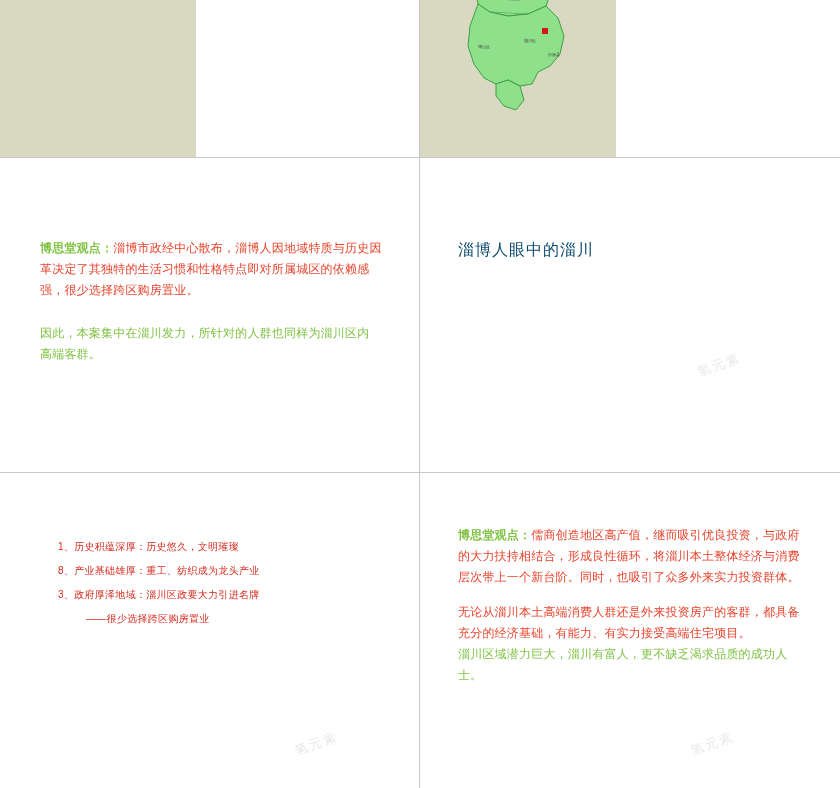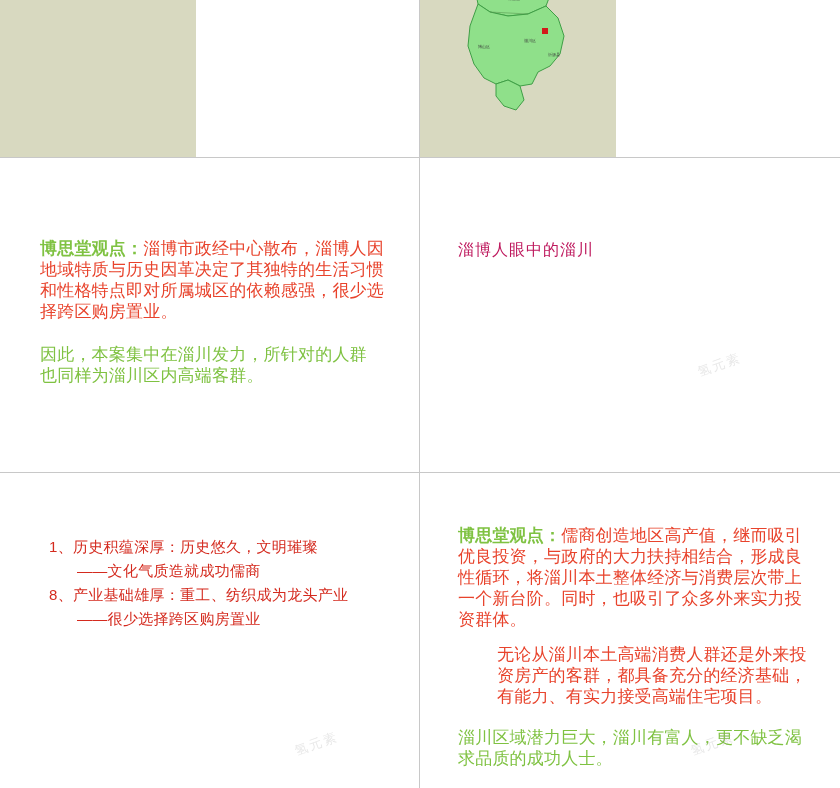--- a/index.html
+++ b/index.html
@@ -61,67 +61,67 @@
     width: 6px;
     height: 6px;
     background: #d21a1a;
   }
 
   
   .red  { color: #e8432c; }
   .grn  { color: #7fc242; }
 
   .para {
-    font-size: 17px;
+    font-size: 12px;
     line-height: 21px;
     letter-spacing: 0.2px;
   }
 
   .ml-block {
     position: absolute;
     left: 40px;
     top: 80px;
     width: 345px;
   }
   .ml-block .lead { font-weight: bold; }
   .ml-p1 { margin: 0 0 0 0; }
   .ml-p2 { margin: 22px 8px 0 0; }
 
   .mr-title {
     position: absolute;
     left: 38px;
     top: 82px;
     font-size: 16px;
-    color: #be185d;
+    color: #0c4a6e;
     letter-spacing: 1px;
   }
 
   .bl-list {
     position: absolute;
-    left: 49px;
+    left: 58px;
     top: 62px;
     width: 330px;
     color: #d42a1e;
-    font-size: 15px;
+    font-size: 10px;
     line-height: 24px;
     letter-spacing: 0.3px;
   }
   .bl-list .item { white-space: nowrap; }
   .bl-list .sub  { padding-left: 28px; white-space: nowrap; }
 
   .br-block {
     position: absolute;
     left: 38px;
     top: 52px;
     width: 350px;
   }
   .br-block .lead { font-weight: bold; }
   .br-p { margin: 0; }
-  .br-p2 { margin-top: 14px; margin-left: 39px; }
-  .br-p3 { margin-top: 20px; }
+  .br-p2 { margin-top: 14px; }
+  .br-p3 { }
 
   
   .wm {
     position: absolute;
     color: rgba(150,150,150,0.22);
     font-size: 13px;
     letter-spacing: 2px;
     transform: rotate(-20deg);
     user-select: none;
     pointer-events: none;
@@ -184,22 +184,22 @@
     </div>
   </div>
 
   <div class="slide mr">
     <div class="mr-title">淄博人眼中的淄川</div>
   </div>
 
   <div class="slide bl">
     <div class="bl-list">
       <div class="item">1、历史积蕴深厚：历史悠久，文明璀璨</div>
-      <div class="sub">——文化气质造就成功儒商</div>
       <div class="item">8、产业基础雄厚：重工、纺织成为龙头产业</div>
+      <div class="item">3、政府厚泽地域：淄川区政要大力引进名牌</div>
       <div class="sub">——很少选择跨区购房置业</div>
     </div>
   </div>
 
   <div class="slide br">
     <div class="br-block">
       <p class="para br-p">
         <span class="lead grn">博思堂观点：</span><span class="red">儒商创造地区高产值，继而吸引优良投资，与政府的大力扶持相结合，形成良性循环，将淄川本土整体经济与消费层次带上一个新台阶。同时，也吸引了众多外来实力投资群体。</span>
       </p>
       <p class="para br-p br-p2 red">无论从淄川本土高端消费人群还是外来投资房产的客群，都具备充分的经济基础，有能力、有实力接受高端住宅项目。</p>

